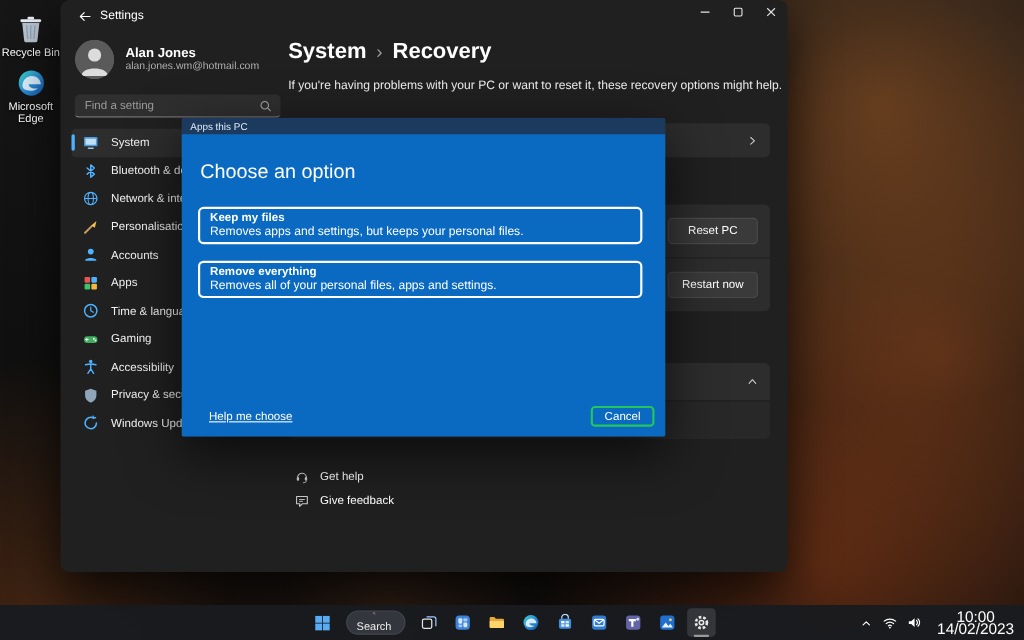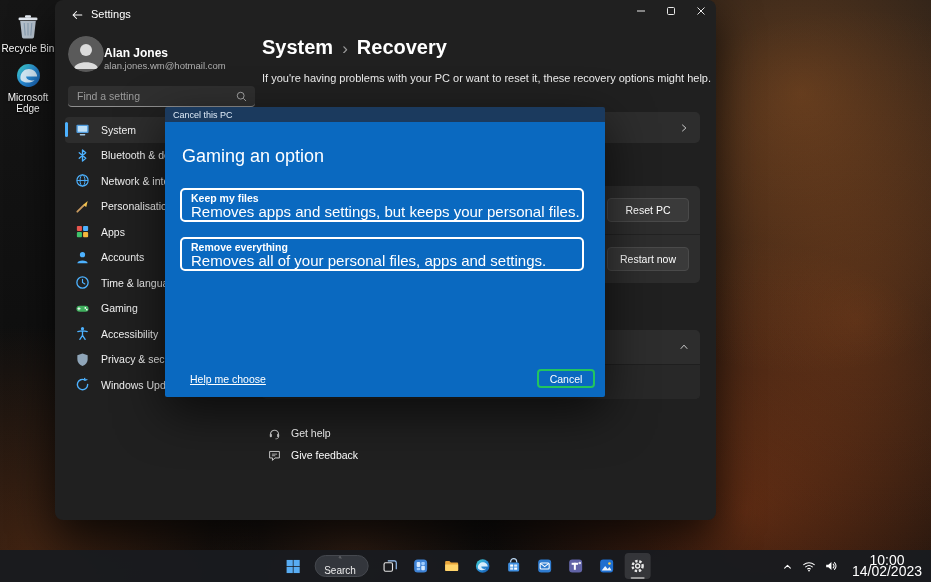--- a/index.html
+++ b/index.html
@@ -31,21 +31,21 @@
     background: #202020; border-radius: 8px; overflow: hidden;
     box-shadow: 0 16px 44px rgba(0,0,0,.7); z-index: 10;
   }
   .titlebar { position: absolute; left: 0; top: 0; width: 100%; height: 30px; display: flex; align-items: flex-start; }
   .back-btn { margin: 6px 0 0 12px; width: 20px; height: 18px; display: flex; align-items: center; justify-content: center; }
   .win-title { font-size: 11px; margin: 8px 0 0 4px; }
   .caption { position: absolute; right: 0; top: 0; display: flex; }
   .cap-btn { width: 30px; height: 21px; display: flex; align-items: center; justify-content: center; }
 
   .sidebar { position: absolute; left: 10px; top: 30px; width: 192px; }
-  .profile { display: flex; align-items: flex-end; padding: 6px 4px 4px 3px; }
+  .profile { display: flex; align-items: center; gap: 10px; padding: 6px 4px 4px 3px; }
   .avatar { width: 36px; height: 36px; border-radius: 50%; overflow: hidden; flex: 0 0 auto; }
   .profile-name { font-size: 12px; font-weight: 700; line-height: 14px; }
   .profile-email { font-size: 9.5px; color: #aeaeae; line-height: 12px; }
   .searchbox { position: relative; margin: 10px 2px 10px 3px; height: 21px; background: #2f2f2f;
     border-radius: 4px; border-bottom: 1px solid #8f8f8f; }
   .searchbox input { width: 100%; height: 100%; background: transparent; border: none; outline: none;
     color: #ddd; font-size: 10.5px; padding: 0 26px 0 9px; font-family: inherit; }
   .searchbox input::placeholder { color: #9b9b9b; }
   .search-ico { position: absolute; right: 7px; top: 4px; }
   .nav { margin-top: 6px; }
@@ -85,21 +85,21 @@
   
   .dialog { position: absolute; left: 165px; top: 107px; width: 440px; height: 290px; z-index: 50;
     border-radius: 2px; overflow: hidden; box-shadow: 0 16px 48px rgba(0,0,0,.65); }
   .dialog-titlebar { height: 15px; background: #1b3a5e; display: flex; align-items: center;
     padding: 0 8px; font-size: 9px; color: #dfebf8; }
   .dialog-body { position: relative; height: 275px; background: #0a69c0; }
   .dialog-heading { position: absolute; left: 17px; top: 24px; font-size: 18px; font-weight: 400; }
   .reset-option { position: absolute; left: 15px; width: 404px; height: 34px; border: 2px solid #fff;
     border-radius: 5px; display: flex; flex-direction: column; justify-content: center; padding-left: 9px; }
   .reset-option .opt-title { font-size: 10.5px; font-weight: 700; line-height: 13px; }
-  .reset-option .opt-desc { font-size: 15px; line-height: 13px; }
+  .reset-option .opt-desc { font-size: 11px; line-height: 13px; }
   .opt-1 { top: 66px; }
   .opt-2 { top: 115px; }
   .help-link { position: absolute; left: 25px; bottom: 12px; font-size: 10.5px; color: #fff;
     text-decoration: underline; }
   .cancel-btn { position: absolute; right: 10px; bottom: 9px; width: 58px; height: 19px;
     border: 2px solid #22c55e; border-radius: 4px; background: transparent; color: #fff; font-size: 10.5px;
     display: flex; align-items: center; justify-content: center; }
 
   
   .taskbar { position: absolute; left: 0; bottom: 0; width: 931px; height: 32px;
@@ -238,36 +238,36 @@
           <svg width="15" height="15" viewBox="0 0 16 16">
               <path d="M2.5 13.5 L9 7" stroke="#c99b5f" stroke-width="2" stroke-linecap="round"></path>
               <path d="M8.5 6.5 L13.5 2 L12 8.5 Z" fill="#f2c14e"></path>
             </svg>
         </span>
         <span class="nav-label">Personalisation</span>
       </div>
       <div class="nav-item">
         <span class="nav-ico">
           <svg width="15" height="15" viewBox="0 0 16 16">
+              <circle cx="8" cy="5" r="2.8" fill="#4db2ff"></circle>
+              <path d="M2.5 14 C2.5 10.4 13.5 10.4 13.5 14 Z" fill="#4db2ff"></path>
+            </svg>
+        </span>
+        <span class="nav-label">Accounts</span>
+      </div>
+      <div class="nav-item">
+        <span class="nav-ico">
+          <svg width="15" height="15" viewBox="0 0 16 16">
               <rect x="2" y="2" width="5.4" height="5.4" rx="1" fill="#e8564f"></rect>
               <rect x="8.6" y="2" width="5.4" height="5.4" rx="1" fill="#4db2ff"></rect>
               <rect x="2" y="8.6" width="5.4" height="5.4" rx="1" fill="#3fc06a"></rect>
               <rect x="8.6" y="8.6" width="5.4" height="5.4" rx="1" fill="#f5b73d"></rect>
             </svg>
         </span>
         <span class="nav-label">Apps</span>
-      </div>
-      <div class="nav-item">
-        <span class="nav-ico">
-          <svg width="15" height="15" viewBox="0 0 16 16">
-              <circle cx="8" cy="5" r="2.8" fill="#4db2ff"></circle>
-              <path d="M2.5 14 C2.5 10.4 13.5 10.4 13.5 14 Z" fill="#4db2ff"></path>
-            </svg>
-        </span>
-        <span class="nav-label">Accounts</span>
       </div>
       <div class="nav-item">
         <span class="nav-ico">
           <svg width="15" height="15" viewBox="0 0 16 16">
               <circle cx="8" cy="8" r="6" stroke="#4db2ff" stroke-width="1.4" fill="none"></circle>
               <path d="M8 4.5 V8 L10.5 9.5" stroke="#4db2ff" stroke-width="1.2" fill="none" stroke-linecap="round"></path>
             </svg>
         </span>
         <span class="nav-label">Time &amp; language</span>
       </div>
@@ -361,24 +361,24 @@
         <path d="M2 3 H14 V11 H8.5 L5.5 14 V11 H2 Z" fill="none" stroke="#d0d0d0" stroke-width="1.2" stroke-linejoin="round"></path>
         <path d="M4.8 6.3 H11.2 M4.8 8.3 H9" stroke="#d0d0d0" stroke-width="1"></path>
       </svg>
       <span>Give feedback</span>
     </div>
   </div>
 </div>
 
 <div class="dialog">
   <div class="dialog-titlebar">
-    <span>Cancel this PC</span>
+    <span>Apps this PC</span>
   </div>
   <div class="dialog-body">
-    <div class="dialog-heading">Gaming an option</div>
+    <div class="dialog-heading">Choose an option</div>
 
     <div class="reset-option opt-1">
       <div class="opt-title">Keep my files</div>
       <div class="opt-desc">Removes apps and settings, but keeps your personal files.</div>
     </div>
 
     <div class="reset-option opt-2">
       <div class="opt-title">Remove everything</div>
       <div class="opt-desc">Removes all of your personal files, apps and settings.</div>
     </div>

